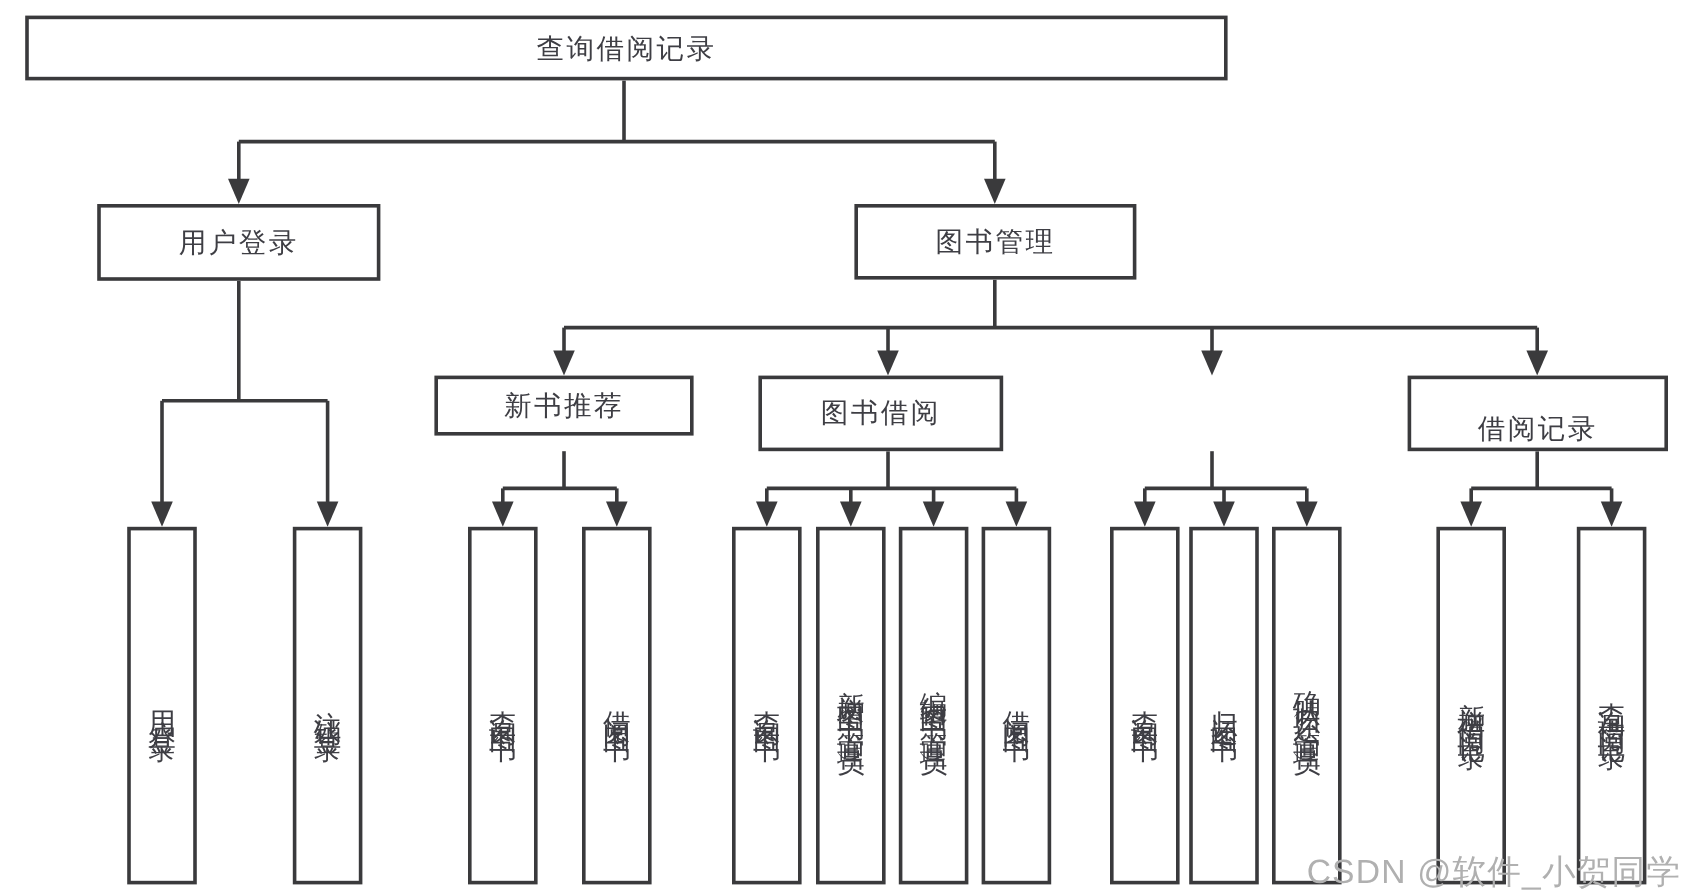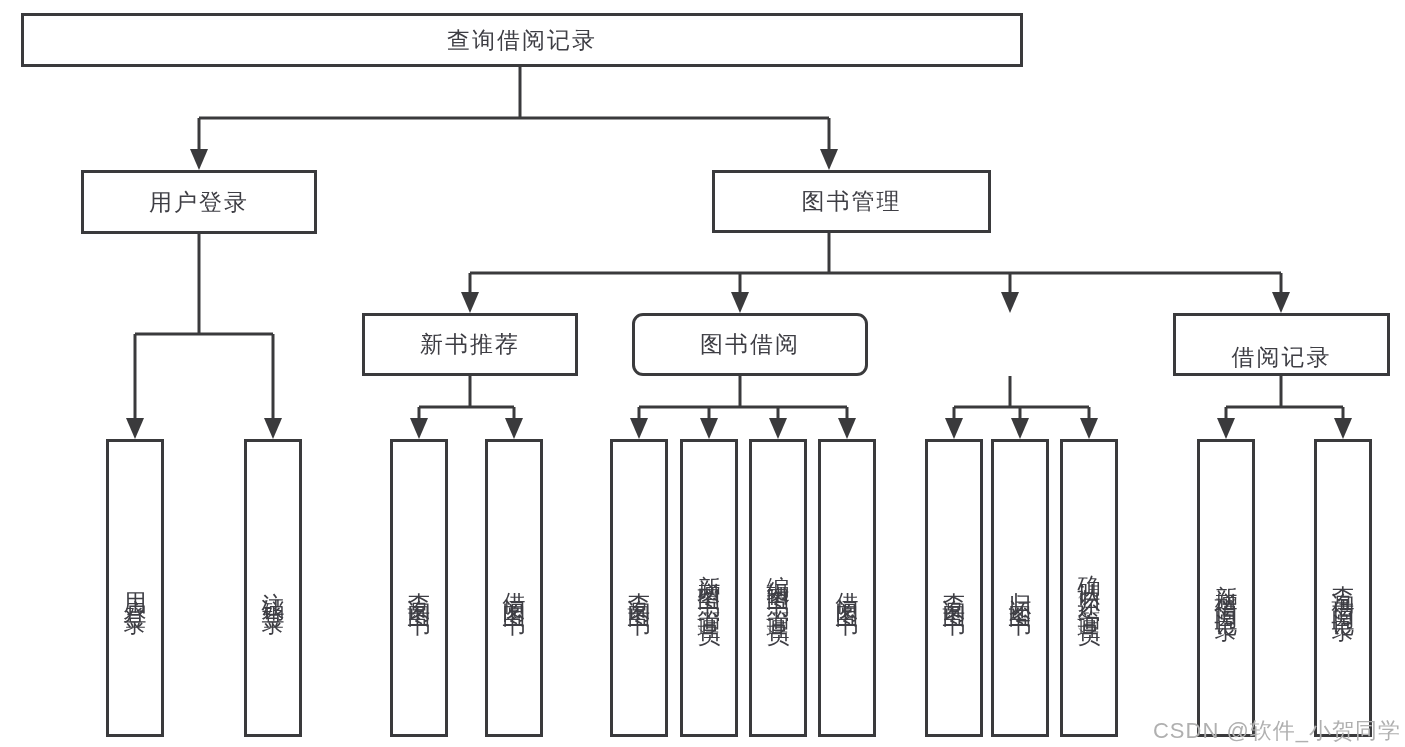--- a/index.html
+++ b/index.html
@@ -38,21 +38,21 @@
     writing-mode: vertical-rl;
     text-orientation: mixed;
     letter-spacing: 7px;
     white-space: normal;
     line-height: 1;
   }
   #watermark {
     position: absolute;
     right: 4px;
     bottom: 1px;
-    font-size: 22px;
+    font-size: 28px;
     color: #b0b0b0;
     letter-spacing: 1px;
     z-index: 5;
     white-space: nowrap;
   }
 </style>
 </head>
 <body>
 
 <div id="canvas">
@@ -123,28 +123,28 @@
     </g>
   </svg>
 
   <div class="box" style="left:21px; top:13px; width:1002px; height:54px;">
     <span>查询借阅记录</span>
   </div>
 
   <div class="box" style="left:81px; top:170px; width:236px; height:64px;">
     <span>用户登录</span>
   </div>
-  <div class="box" style="left:712px; top:170px; width:279px; height:63px;">
+  <div class="box" style="left:712px; top:170px; width:235px; height:63px;">
     <span>图书管理</span>
   </div>
 
-  <div class="box" style="left:362px; top:313px; width:216px; height:63px;">
+  <div class="box" style="left:362px; top:313px; width:216px; height:50px;">
     <span>新书推荐</span>
   </div>
-  <div class="box" style="left:632px; top:313px; width:236px; height:63px;border-radius:11px;">
+  <div class="box" style="left:632px; top:313px; width:204px; height:63px;">
     <span>图书借阅</span>
   </div>
   <div class="box" style="left:1173px; top:313px; width:217px; height:63px;align-items:flex-end;">
     <span>借阅记录</span>
   </div>
 
   <div class="box leaf" style="left:106px; top:439px; width:58px; height:298px;">
     <span class="vtext">用户登录</span>
   </div>
   <div class="box leaf" style="left:244px; top:439px; width:58px; height:298px;">

